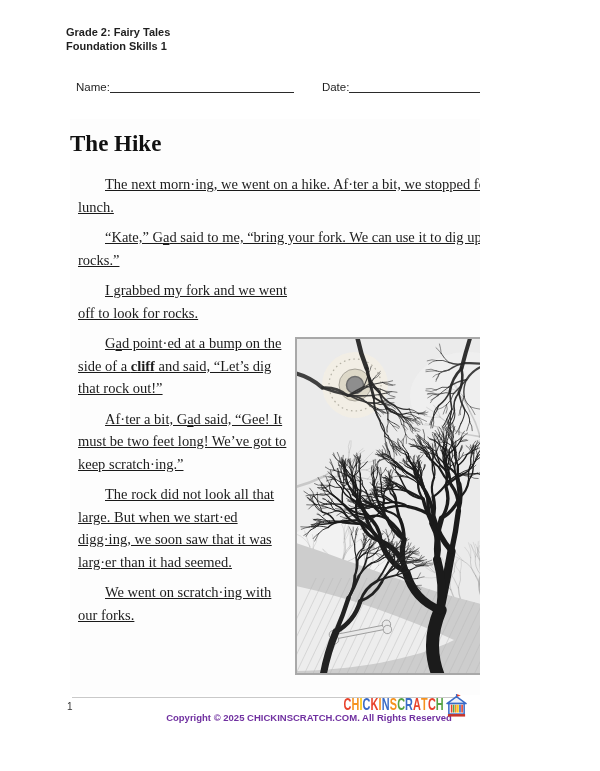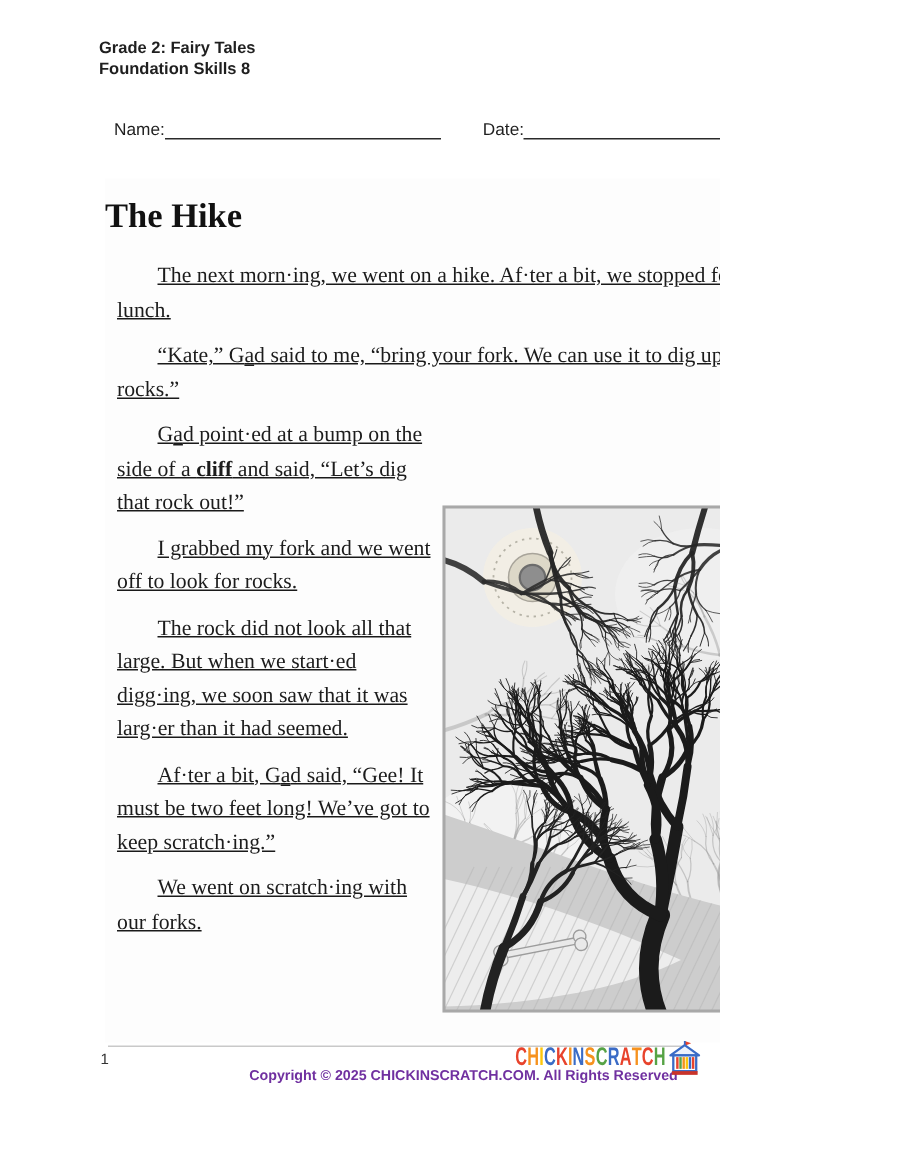--- a/index.html
+++ b/index.html
@@ -39,43 +39,43 @@
              transform:scaleX(0.64);transform-origin:right center;white-space:nowrap;}
   .logo-icon{width:21px;height:23px;margin-left:2px;flex:0 0 auto;}
 </style>
 </head>
 <body>
 
 <div class="page">
 
   <div class="course">
     <div>Grade 2: Fairy Tales</div>
-    <div>Foundation Skills 8</div>
+    <div>Foundation Skills 1</div>
   </div>
 
   <div class="namedate">
     <div class="nd-name-group">
       <span class="nd-label">Name:</span>
         <span class="nd-line name"></span>
     </div>
     <div class="nd-date-group">
       <span class="nd-label">Date:</span>
         <span class="nd-line date"></span>
     </div>
   </div>
 
   <div class="content">
     <h1 class="title">The Hike</h1>
     <div class="paras">
         <p class="para full"><span>The next morn·ing, we went on a hike. Af·ter a bit, we stopped for lunch.</span></p>
         <p class="para full"><span>“Kate,” G</span><span class="u">a</span><span>d said to me, “bring your fork. We can use it to dig up rocks.”</span></p>
+        <p class="para narrow"><span>I grabbed my fork and we went off to look for rocks.</span></p>
         <p class="para narrow"><span>G</span><span class="u">a</span><span>d point·ed at a bump on the side of a </span><span class="b">cliff</span><span> and said, “Let’s dig that rock out!”</span></p>
-        <p class="para narrow"><span>I grabbed my fork and we went off to look for rocks.</span></p>
+        <p class="para narrow"><span>Af·ter a bit, G</span><span class="u">a</span><span>d said, “Gee! It must be two feet long! We’ve got to keep scratch·ing.”</span></p>
         <p class="para narrow"><span>The rock did not look all that large. But when we start·ed digg·ing, we soon saw that it was larg·er than it had seemed.</span></p>
-        <p class="para narrow"><span>Af·ter a bit, G</span><span class="u">a</span><span>d said, “Gee! It must be two feet long! We’ve got to keep scratch·ing.”</span></p>
         <p class="para narrow"><span>We went on scratch·ing with our forks.</span></p>
       </div>
 
     <div class="illus">
       <svg viewBox="0 0 216 336" role="img" aria-label="Grayscale pencil drawing of a bare many-branched tree on a hillside, with a pale ringed sun and a bone lying on the slope">
         <rect width="216" height="336" fill="#ebebeb"></rect>
         <ellipse cx="38" cy="225" rx="55" ry="42" fill="#f6f6f6" opacity="0.65"></ellipse>
         <ellipse cx="172" cy="58" rx="58" ry="44" fill="#f2f2f2" opacity="0.55"></ellipse>
         <g>
           <circle cx="59" cy="47" r="33" fill="#f3efe4" opacity="0.85"></circle>

